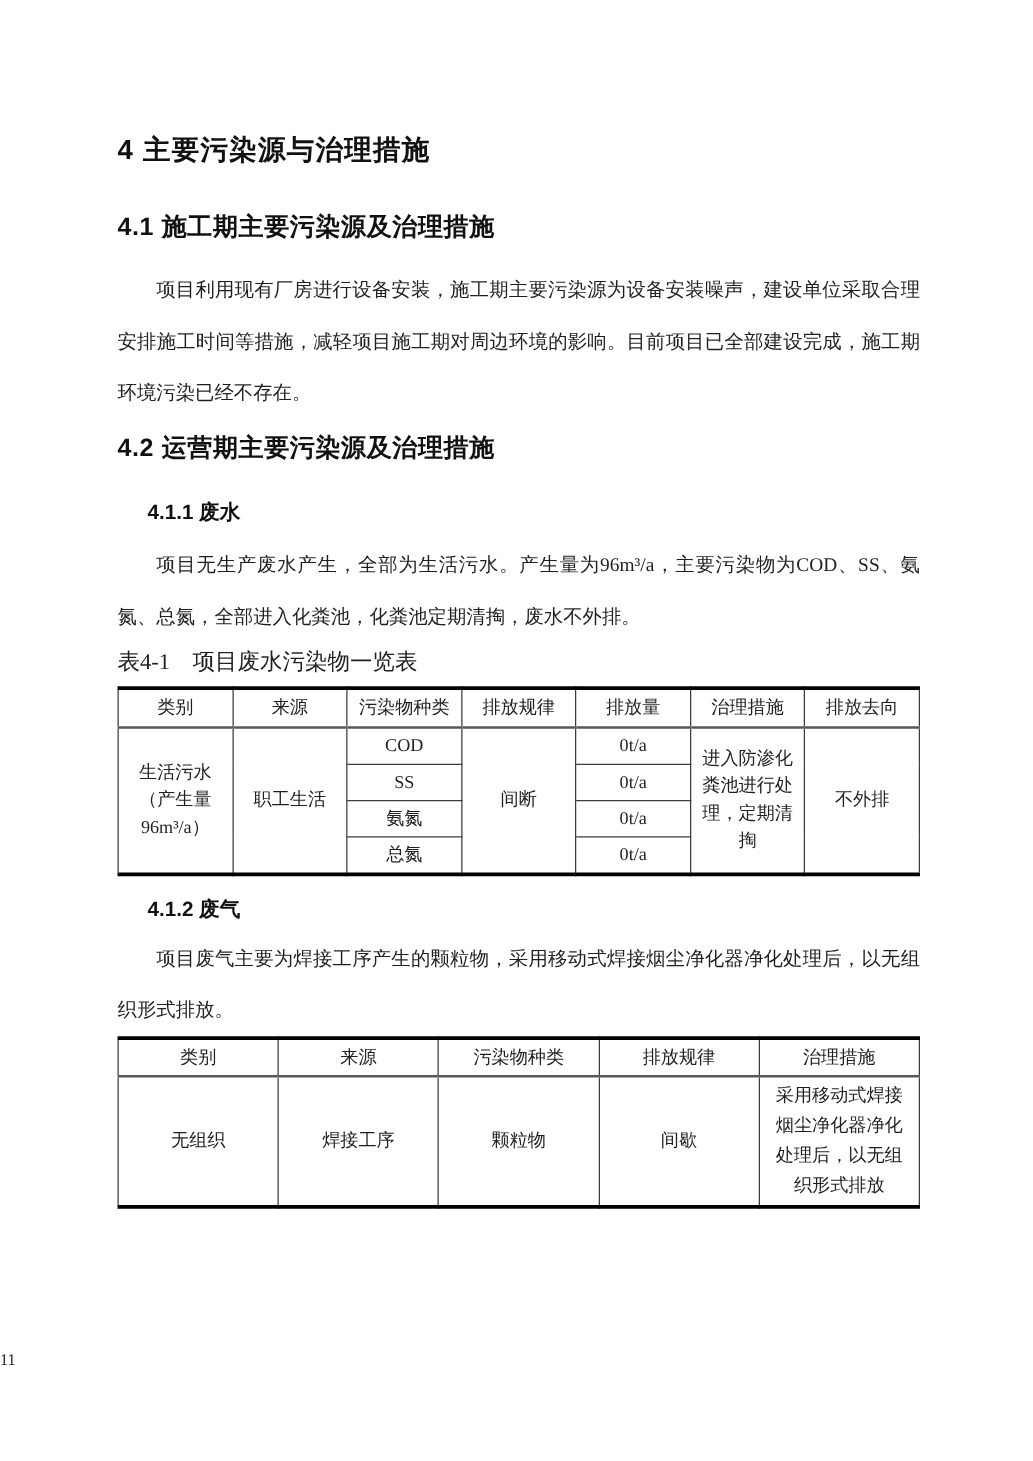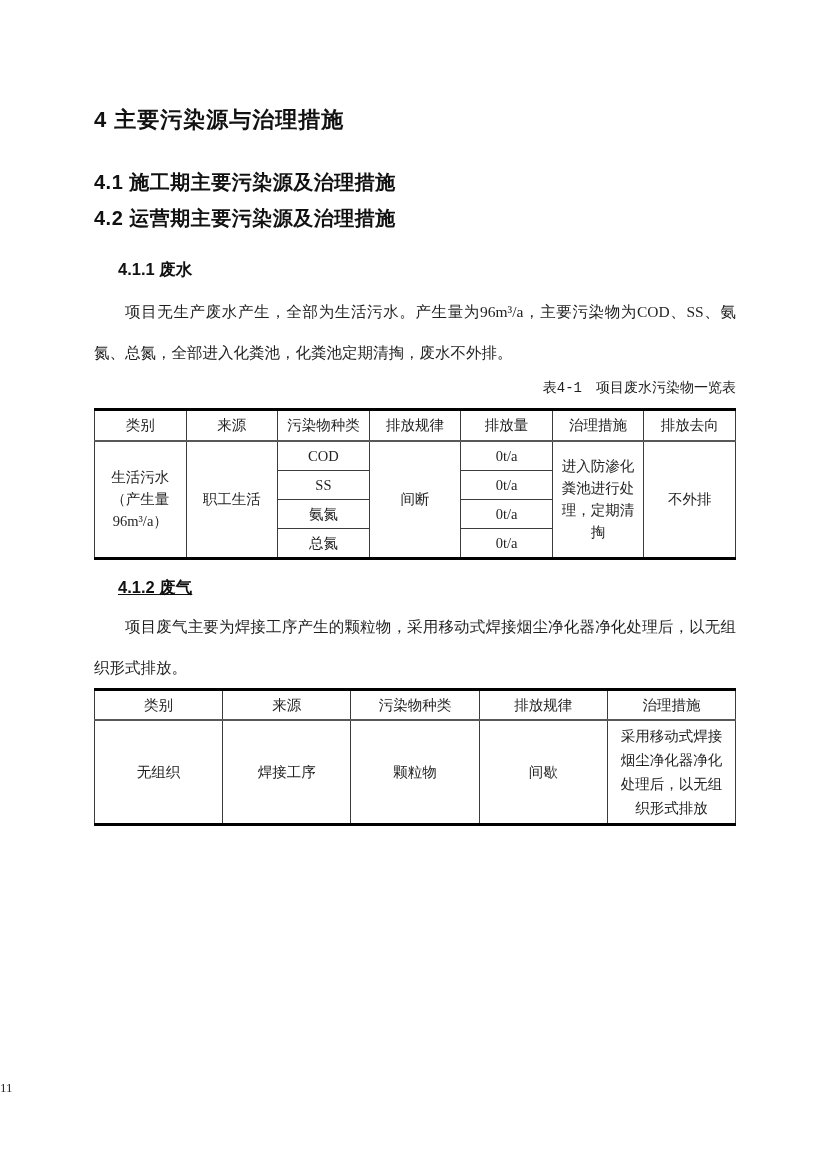--- a/index.html
+++ b/index.html
@@ -38,38 +38,37 @@
   h2.sec42 { margin-top: 12px; }
   h3.doc-h3 {
     font-family: "Liberation Sans", "DejaVu Sans", sans-serif;
     font-size: 16.5px;
     font-weight: bold;
     line-height: 22px;
     color: #111111;
     margin-left: 24px;
   }
   h3.sec411 { margin-top: 28px; }
-  h3.sec412 { margin-top: 16px; text-decoration: underline; }
+  h3.sec412 { margin-top: 16px; }
   p.body-text {
     font-size: 15.5px;
     line-height: 41px;
     text-align: justify;
     text-indent: 2em;
     color: #1f1f1f;
   }
   p.p1 { margin-top: 18px; }
   p.p2 { margin-top: 11px; }
   p.p3 { margin-top: 8px; }
   p.p4 { margin-top: 6px; }
   p.table-caption {
-    font-size: 14px;
+    font-size: 18px;
     line-height: 26px;
-    text-align: right;
+    text-align: left;
     color: #1f1f1f;
-    font-family: Liberation Mono, monospace;
   }
   p.caption1 { margin: 2px 0 7px 0; }
   p.caption2 { margin: 5px 0 8px 0; }
   table.data-table {
     width: 100%;
     border-collapse: collapse;
     table-layout: fixed;
     border-top: 3px solid #000000;
     border-bottom: 3px solid #000000;
   }
@@ -102,20 +101,21 @@
 </style>
 </head>
 <body>
 
 <div class="page">
 
   <h1 class="doc-h1">4 主要污染源与治理措施</h1>
 
   <h2 class="doc-h2 sec41">4.1 施工期主要污染源及治理措施</h2>
 
+  <p class="body-text p1">项目利用现有厂房进行设备安装，施工期主要污染源为设备安装噪声，建设单位采取合理安排施工时间等措施，减轻项目施工期对周边环境的影响。目前项目已全部建设完成，施工期环境污染已经不存在。</p>
 
   <h2 class="doc-h2 sec42">4.2 运营期主要污染源及治理措施</h2>
 
   <h3 class="doc-h3 sec411">4.1.1 废水</h3>
 
   <p class="body-text p2">项目无生产废水产生，全部为生活污水。产生量为96m³/a，主要污染物为COD、SS、氨氮、总氮，全部进入化粪池，化粪池定期清掏，废水不外排。</p>
 
   <p class="table-caption caption1">表4-1　项目废水污染物一览表</p>
 
   <table class="data-table t1">

